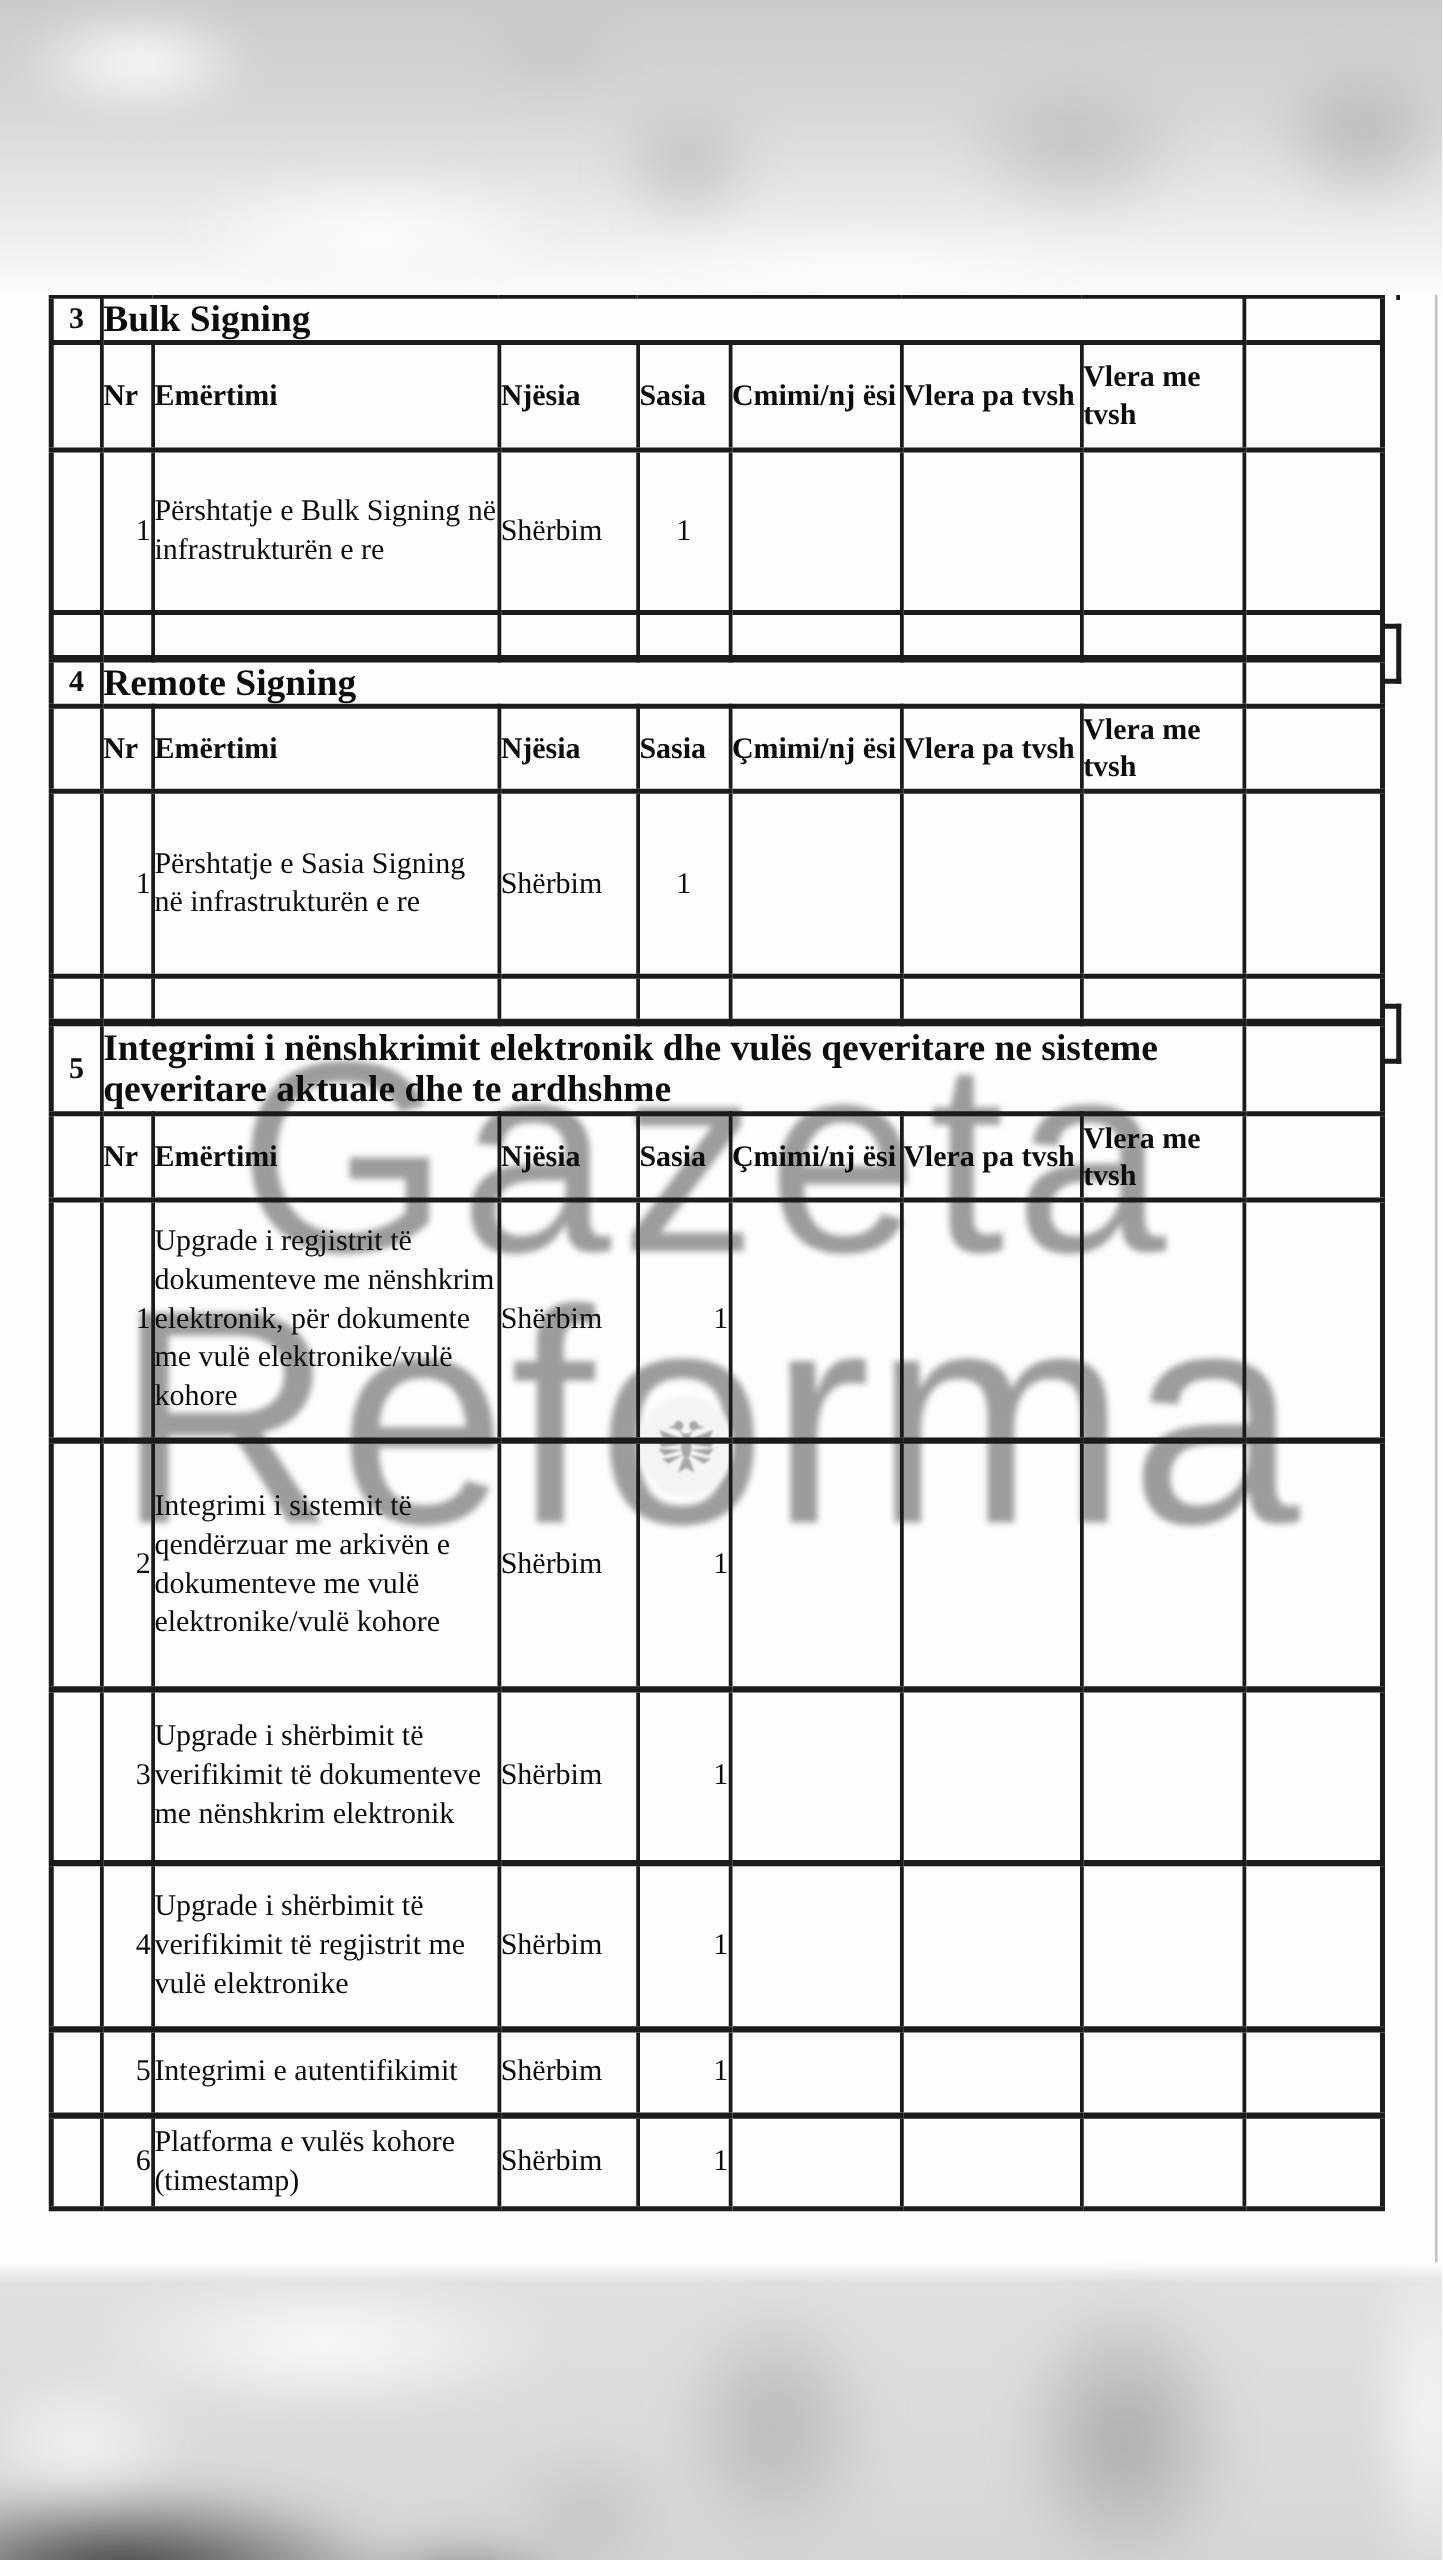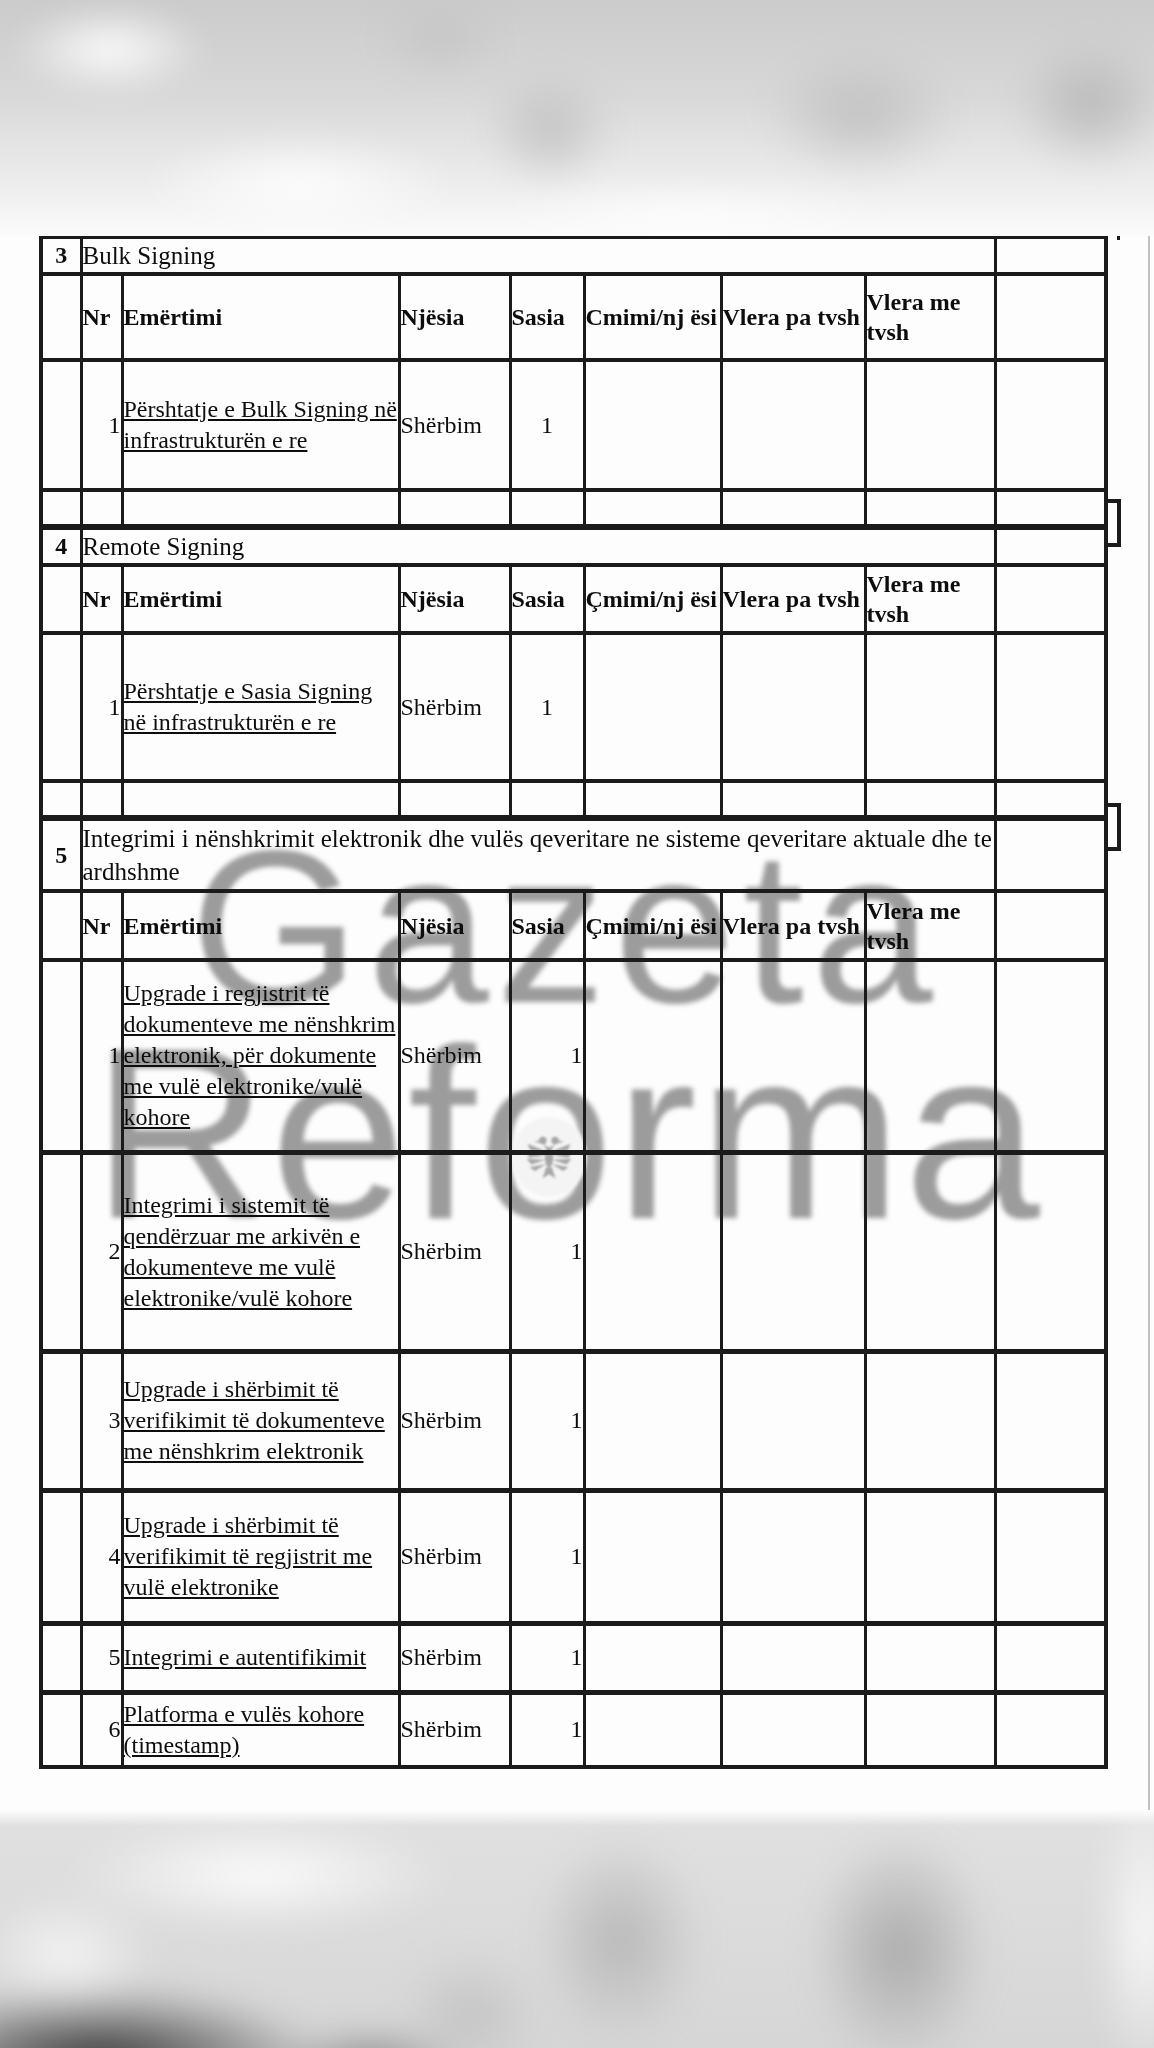--- a/index.html
+++ b/index.html
@@ -28,25 +28,25 @@
     font-size:24px;line-height:31px;color:#0d0d0d;
   }
   table.doc td{border:solid #1b1b1b;border-width:4px 3px;padding:0;vertical-align:middle;overflow:hidden;}
   tr.bt5 td{border-top-width:5px;}
   tr.bt6 td{border-top-width:6px;}
   .h33{height:33px}.h86{height:86px}.h130{height:130px}.h37{height:37px}
   .h36{height:36px}.h68{height:68px}.h148{height:148px}.h73{height:73px}
   .h69{height:69px}.h192{height:192px}.h199{height:199px}.h139{height:139px}
   .h133{height:133px}.h75{height:75px}
   td.c-secnum{text-align:center;font-weight:bold;}
-  td.c-title{font-weight:normal;padding-left:4px;font-size:25px;line-height:33px;}
+  td.c-title{font-weight:bold;padding-left:4px;font-size:30px;line-height:33px;}
   td.c-head{font-weight:bold;vertical-align:top;padding:13px 2px 0 4px;line-height:30px;}
   td.c-head-nr{padding-left:2px;}
   td.c-nr{text-align:right;padding-right:8px;}
-  td.c-name{padding:2px 26px 2px 5px;line-height:31px;text-decoration:underline;}
+  td.c-name{padding:2px 26px 2px 5px;line-height:31px;}
   td.c-unit{padding-left:3px;}
   td.c-qty-c{text-align:center;}
   td.c-qty-r{text-align:right;padding-right:9px;}
   
   .tick{position:absolute;top:227px;width:3px;height:9px;background:#1b1b1b;z-index:5;}
   .tick.tall{height:13px;}
   
   .overhang{
     position:absolute;left:1104px;width:17px;background:transparent;z-index:5;
     border:4px solid #1b1b1b;border-left:none;box-sizing:border-box;

